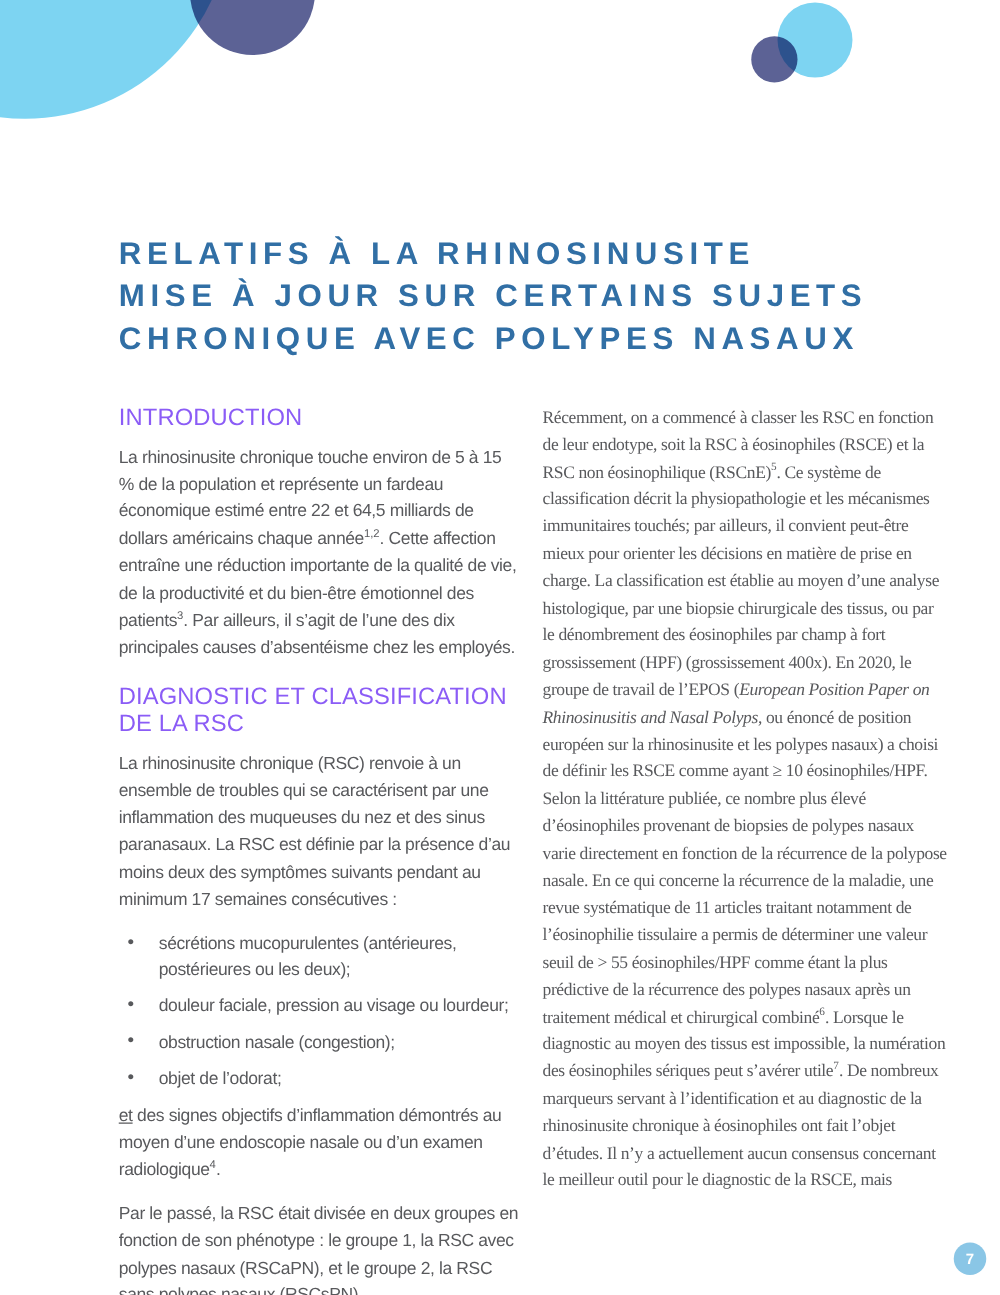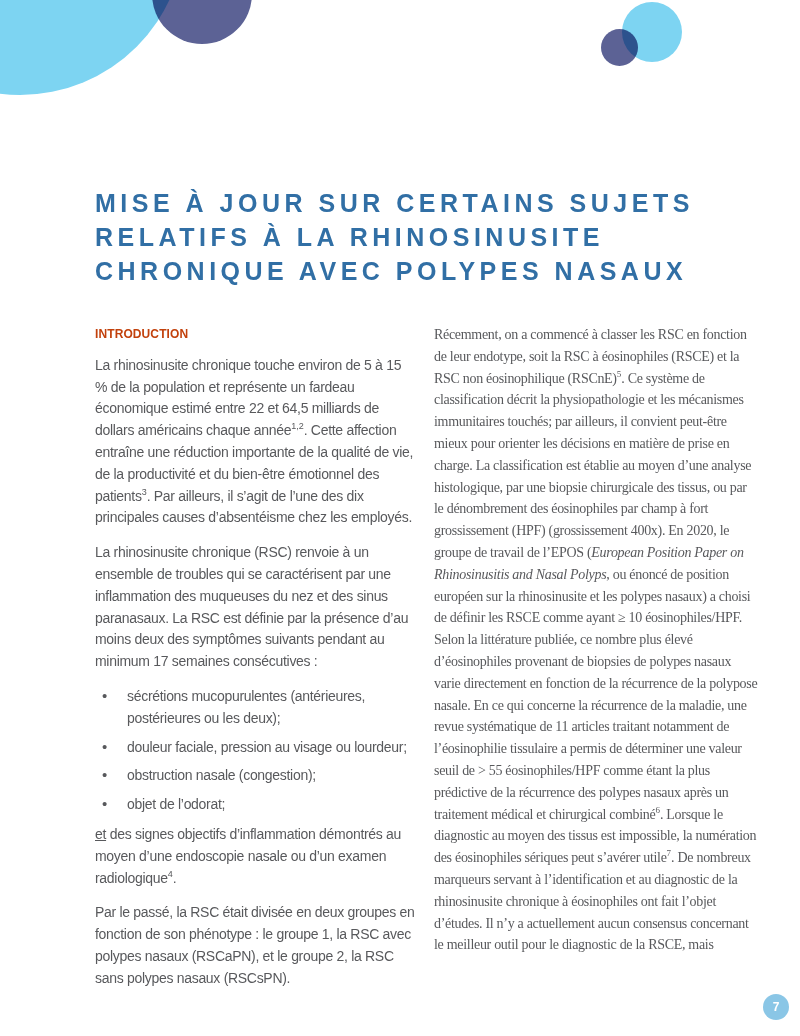--- a/index.html
+++ b/index.html
@@ -24,21 +24,21 @@
     color:#316FA5;font-size:25px;font-weight:bold;
     letter-spacing:4.5px;line-height:34px;
   }
 
   
   .col{position:absolute;top:324px;font-size:14px;line-height:21.8px;letter-spacing:-0.3px;}
   .col-left{left:95px;width:320px;}
   .col-right{left:434px;width:324px;font-family:Liberation Serif, serif;}
 
   h2{
-    font-size:12px;font-weight:bold;color:#c2410c;
+    font-size:19px;font-weight:normal;color:#8b5cf6;
     letter-spacing:0.1px;margin:18px 0 9px 0;
   }
   h2.first{margin-top:0;}
   p{margin:0 0 13px 0;}
   ul{list-style:none;margin:10px 0 8px 0;padding:0;}
   li{position:relative;padding-left:32px;margin-bottom:7px;}
   li::before{content:"\2022";position:absolute;left:7px;top:-1px;font-size:15px;color:#58595C;}
   sup{font-size:9px;line-height:0;vertical-align:super;letter-spacing:0;}
 
   
@@ -53,29 +53,30 @@
 <body>
 
 <div class="page">
 
   <div class="circle c-tl-light"></div>
   <div class="circle c-tl-navy"></div>
   <div class="circle c-tr-light"></div>
   <div class="circle c-tr-navy"></div>
 
   <div class="title">
+    <div>RELATIFS À LA RHINOSINUSITE</div>
     <div>MISE À JOUR SUR CERTAINS SUJETS</div>
-    <div>RELATIFS À LA RHINOSINUSITE</div>
     <div>CHRONIQUE AVEC POLYPES NASAUX</div>
   </div>
 
   <div class="col col-left">
     <h2 class="first">INTRODUCTION</h2>
     <p><span>La rhinosinusite chronique touche environ de 5 à 15 % de la population et représente un fardeau économique estimé entre 22 et 64,5 milliards de dollars américains chaque année</span><sup>1,2</sup><span>. Cette affection entraîne une réduction importante de la qualité de vie, de la productivité et du bien-être émotionnel des patients</span><sup>3</sup><span>. Par ailleurs, il s’agit de l’une des dix principales causes d’absentéisme chez les employés.</span></p>
 
+    <h2>DIAGNOSTIC ET CLASSIFICATION DE LA RSC</h2>
     <p>La rhinosinusite chronique (RSC) renvoie à un ensemble de troubles qui se caractérisent par une inflammation des muqueuses du nez et des sinus paranasaux. La RSC est définie par la présence d’au moins deux des symptômes suivants pendant au minimum 17 semaines consécutives :</p>
 
     <ul>
       <li>sécrétions mucopurulentes (antérieures, postérieures ou les deux);</li>
       <li>douleur faciale, pression au visage ou lourdeur;</li>
       <li>obstruction nasale (congestion);</li>
       <li>objet de l’odorat;</li>
     </ul>
 
     <p><span style="text-decoration: underline; text-align: right;">et</span><span> des signes objectifs d’inflammation démontrés au moyen d’une endoscopie nasale ou d’un examen radiologique</span><sup>4</sup><span>.</span></p>

